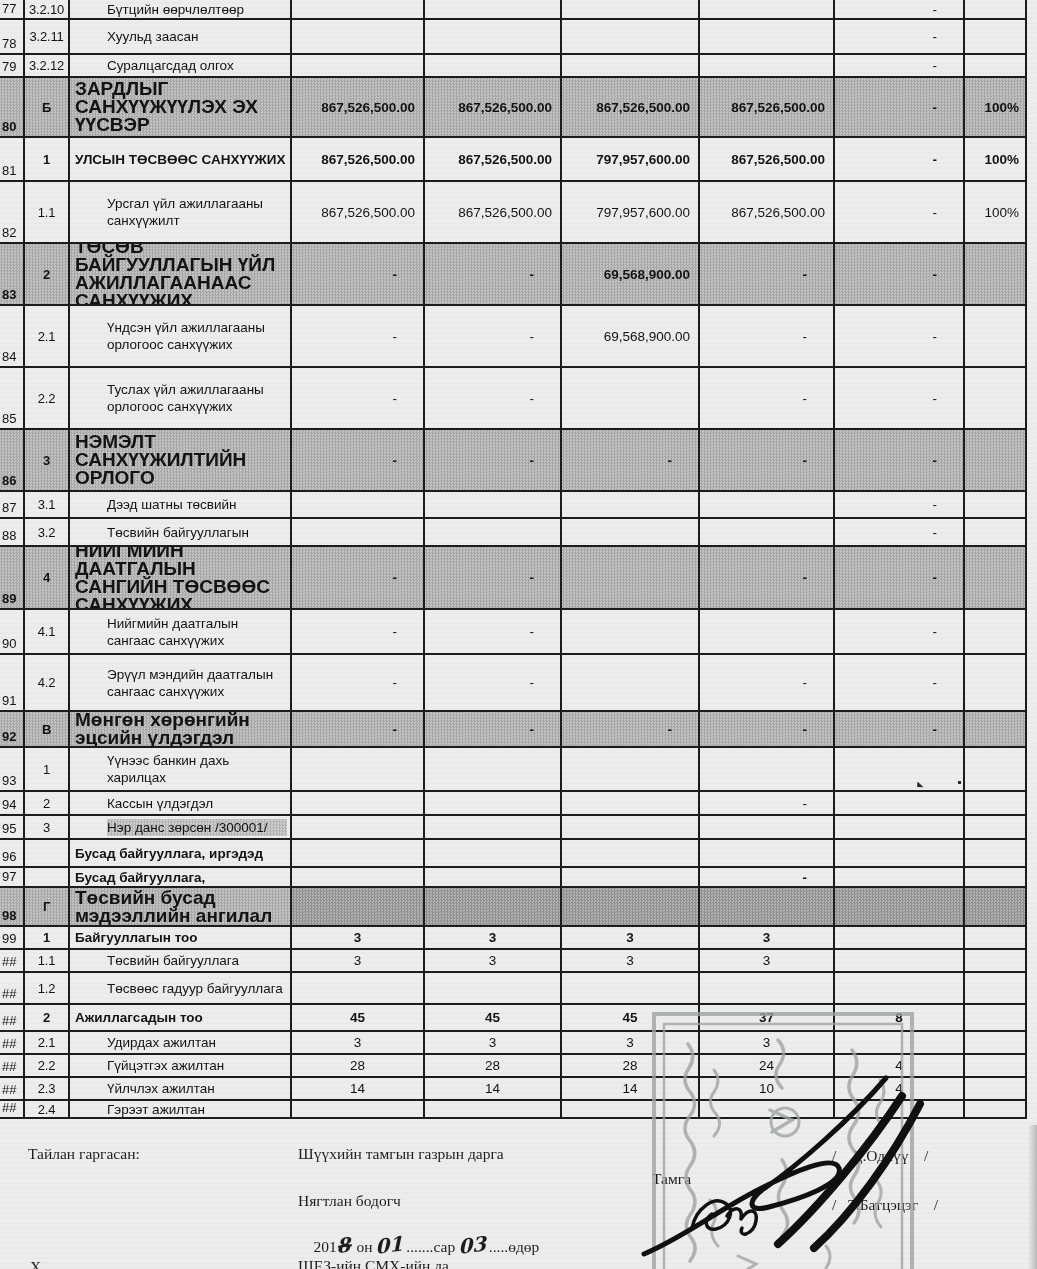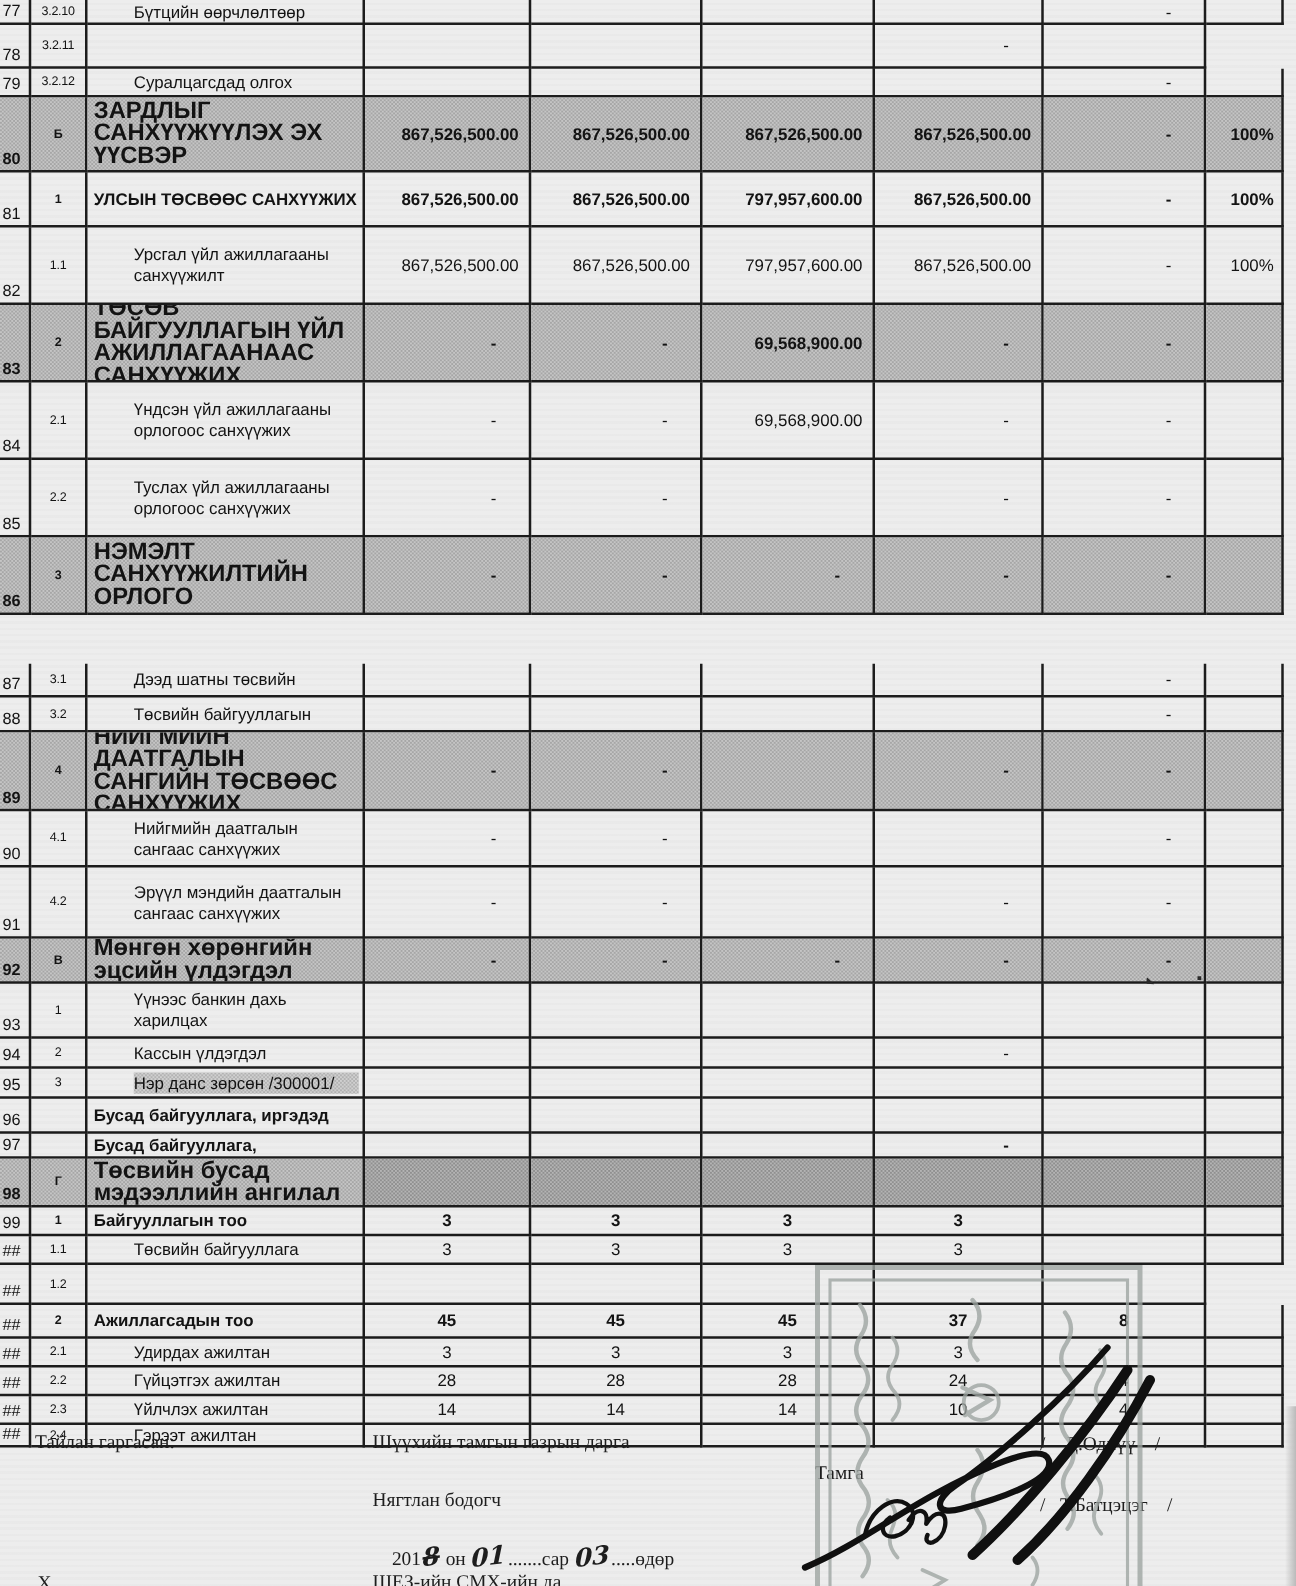--- a/index.html
+++ b/index.html
@@ -7,21 +7,21 @@
         background:#ededed;color:#131313;
         font-family:"Liberation Sans",sans-serif;}
   .page::after{content:"";position:absolute;inset:0;pointer-events:none;
         background:repeating-linear-gradient(0deg,rgba(0,0,0,.015) 0 2px,transparent 2px 5px);}
   
   .tbl{position:absolute;left:0;top:0;width:1027px;z-index:1;}
   .trow{display:grid;grid-template-columns:25px 45px 222px 133px 137px 138px 135px 130px 62px;width:1027px;}
   .cell{box-sizing:border-box;border-right:2px solid #1c1c1c;border-bottom:2px solid #1c1c1c;
         display:flex;align-items:center;overflow:hidden;font-size:13.5px;line-height:17px;}
   .cno{font-size:13px;align-items:flex-end;padding:0 0 1px 2px;justify-content:flex-start;}
-  .ccode{justify-content:center;font-size:10px;letter-spacing:-.2px;padding:0 1px;text-align:center;}
+  .ccode{justify-content:center;font-size:13px;letter-spacing:-.2px;padding:0 1px;text-align:center;}
   .cdesc{justify-content:flex-start;padding-left:5px;padding-right:3px;}
   .cdesc.ind{padding-left:37px;}
   .cval{justify-content:flex-end;text-align:right;}
   .cval.num{padding-right:8px;font-size:13.5px;}
   .cval.dash{padding-right:26px;}
   .cval.pct{padding-right:6px;}
   .cval.cnt{justify-content:center;text-align:center;padding-right:0;}
   .b{font-weight:700;}
   .section .cell{background:repeating-conic-gradient(#a6a6a6 0% 25%,#c5c5c5 0% 50%) 0 0/3px 3px;font-weight:700;}
   .section .cdesc{font-size:19px;line-height:18px;}
@@ -57,20 +57,23 @@
         <div class="cell cval"></div>
         <div class="cell cval"></div>
         <div class="cell cval"></div>
         <div class="cell cval"></div>
         <div class="cell cval dash">-</div>
         <div class="cell cval"></div>
       </div>
       <div class="trow" style="height: 35px;">
         <div class="cell cno">78</div>
         <div class="cell ccode">3.2.11</div>
+        <div class="cell cdesc ind">
+          <span>Хуульд заасан</span>
+        </div>
         <div class="cell cval"></div>
         <div class="cell cval"></div>
         <div class="cell cval"></div>
         <div class="cell cval"></div>
         <div class="cell cval dash">-</div>
         <div class="cell cval"></div>
       </div>
       <div class="trow" style="height: 23px;">
         <div class="cell cno">79</div>
         <div class="cell ccode">3.2.12</div>
@@ -168,21 +171,21 @@
         <div class="cell cdesc b">
           <span>НЭМЭЛТ САНХҮҮЖИЛТИЙН ОРЛОГО</span>
         </div>
         <div class="cell cval dash b">-</div>
         <div class="cell cval dash b">-</div>
         <div class="cell cval dash b">-</div>
         <div class="cell cval dash b">-</div>
         <div class="cell cval dash b">-</div>
         <div class="cell cval b"></div>
       </div>
-      <div class="trow" style="height: 27px; margin-top: 39px;">
+      <div class="trow" style="height: 27px;">
         <div class="cell cno">87</div>
         <div class="cell ccode">3.1</div>
         <div class="cell cdesc ind">
           <span>Дээд шатны төсвийн</span>
         </div>
         <div class="cell cval"></div>
         <div class="cell cval"></div>
         <div class="cell cval"></div>
         <div class="cell cval"></div>
         <div class="cell cval dash">-</div>
@@ -353,20 +356,23 @@
         <div class="cell cval cnt">3</div>
         <div class="cell cval cnt">3</div>
         <div class="cell cval cnt">3</div>
         <div class="cell cval cnt">3</div>
         <div class="cell cval"></div>
         <div class="cell cval"></div>
       </div>
       <div class="trow" style="height: 32px;">
         <div class="cell cno">##</div>
         <div class="cell ccode">1.2</div>
+        <div class="cell cdesc ind">
+          <span>Төсвөөс гадуур байгууллага</span>
+        </div>
         <div class="cell cval"></div>
         <div class="cell cval"></div>
         <div class="cell cval"></div>
         <div class="cell cval"></div>
         <div class="cell cval"></div>
         <div class="cell cval"></div>
       </div>
       <div class="trow" style="height: 27px;">
         <div class="cell cno">##</div>
         <div class="cell ccode b">2</div>

